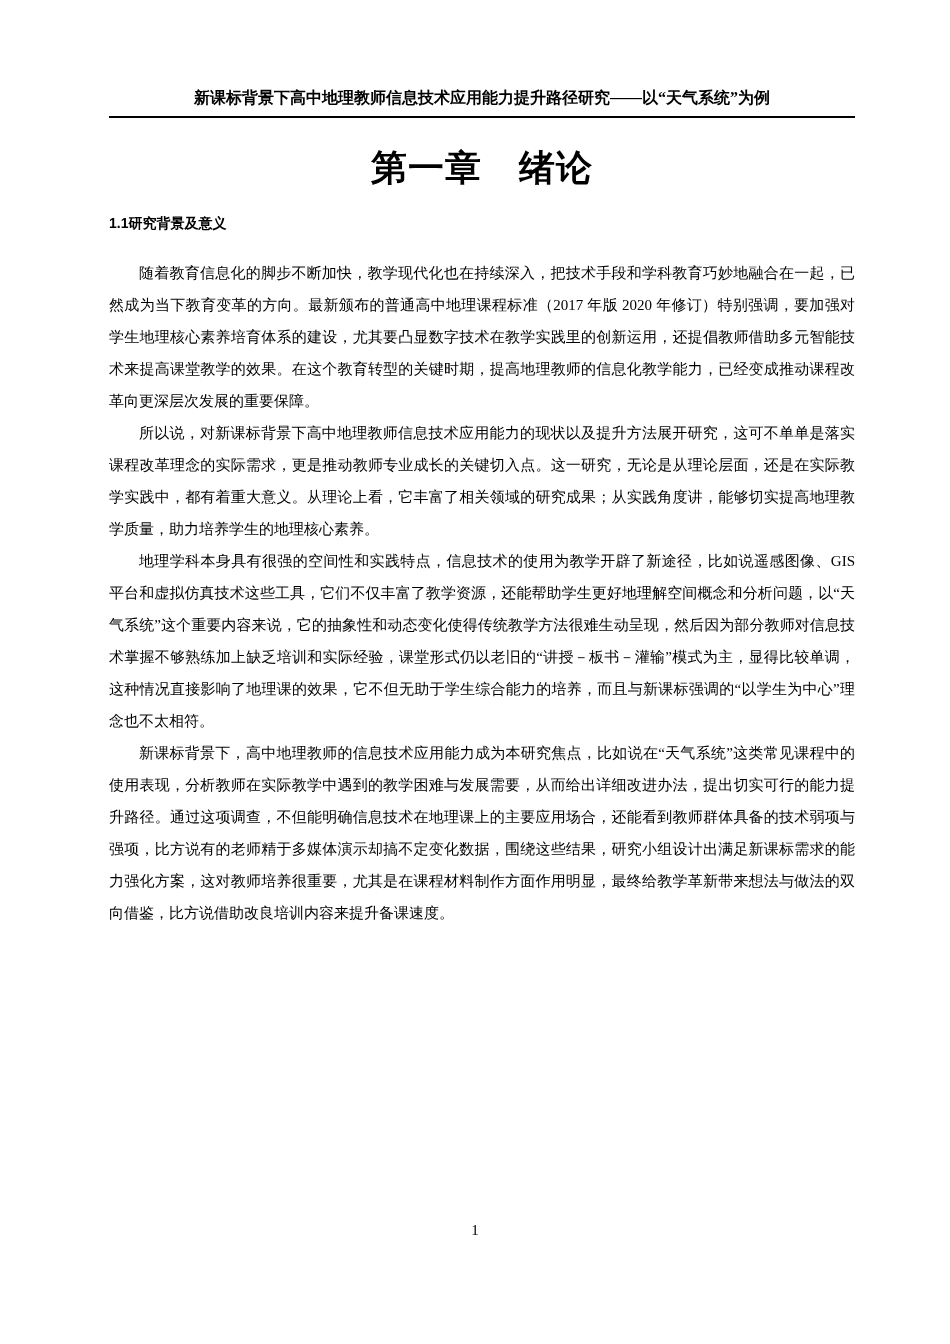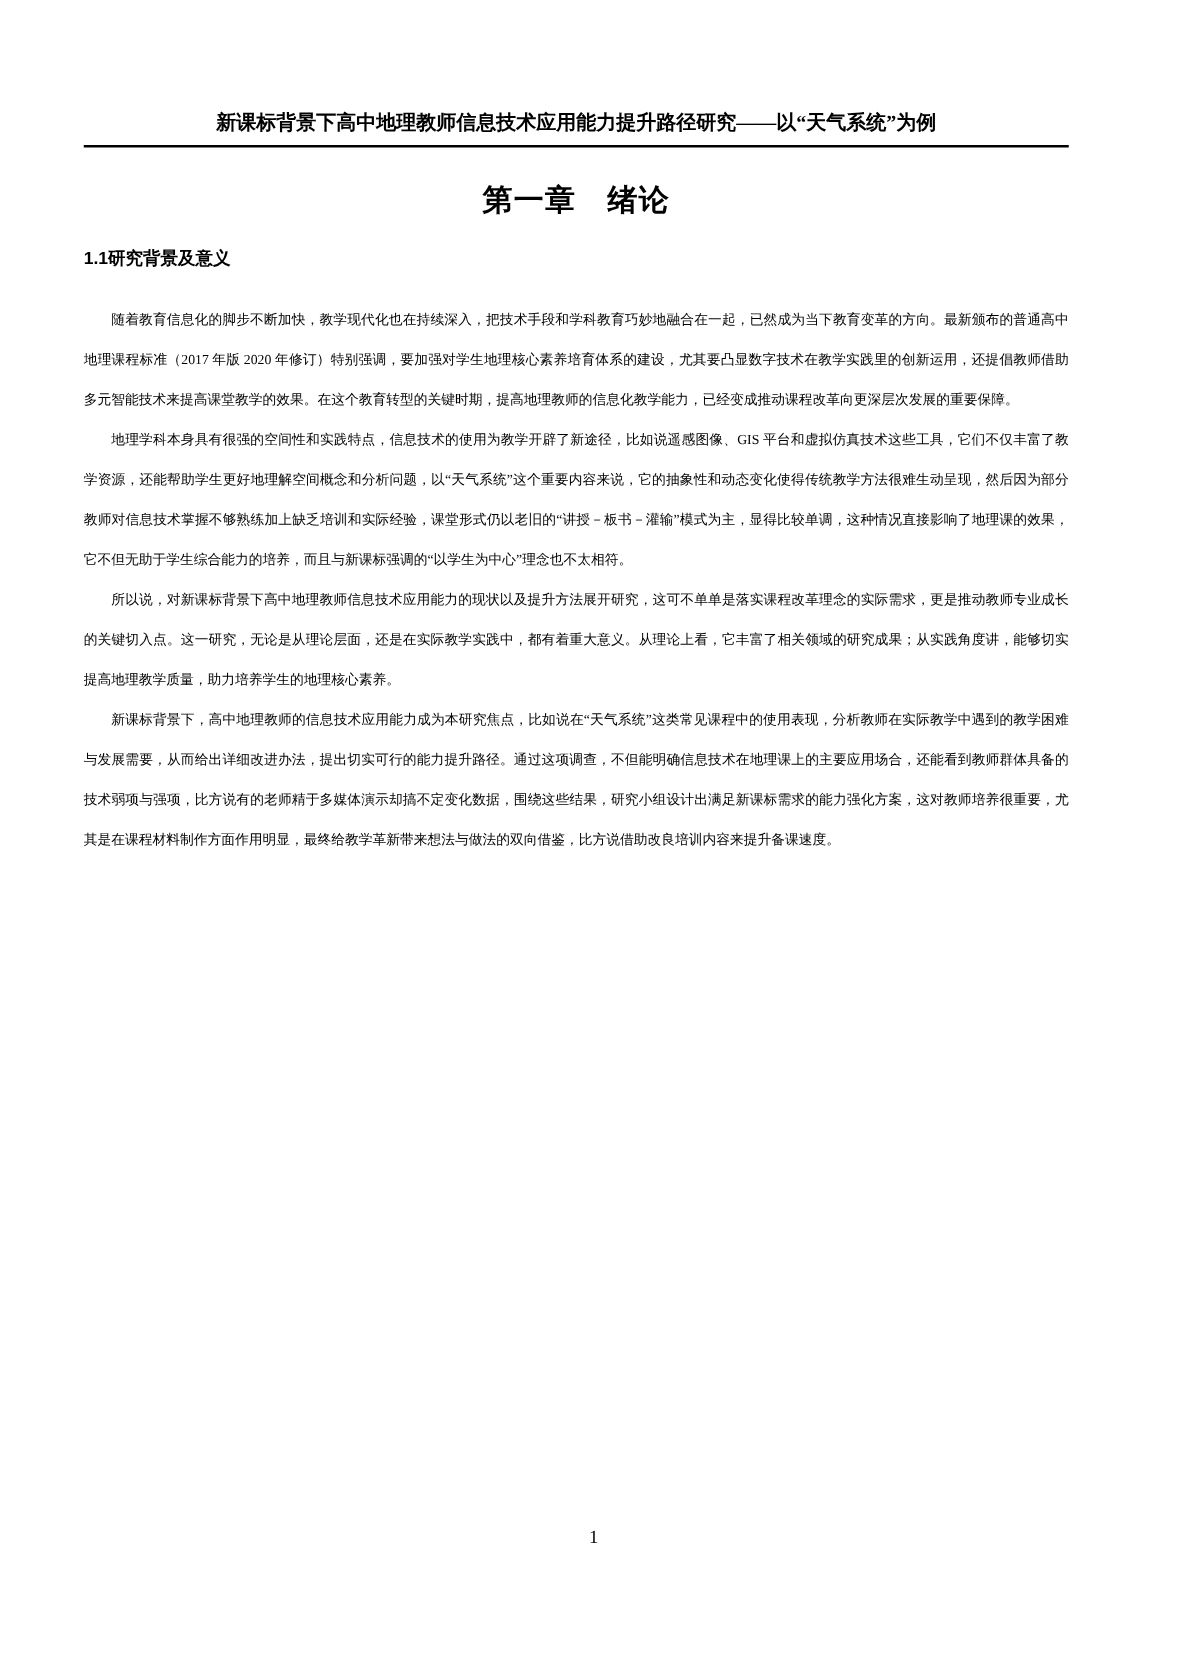--- a/index.html
+++ b/index.html
@@ -6,49 +6,49 @@
   html, body { background: #ffffff; }
   body {
     width: 950px;
     height: 1344px;
     position: relative;
     overflow: hidden;
     color: #000;
     font-family: "Liberation Serif", "DejaVu Serif", serif;
   }
   .page {
-    padding: 88px 95px 0 67px;
+    padding: 88px 95px 0 109px;
   }
   .header {
     text-align: center;
     font-weight: bold;
     font-size: 16px;
     padding-bottom: 7px;
     border-bottom: 2px solid #000;
     white-space: nowrap;
   }
   .chapter-title {
     font-family: "Liberation Sans", "DejaVu Sans", sans-serif;
-    font-size: 24px;
+    font-size: 36px;
     font-weight: bold;
     text-align: center;
     margin: 26px 0 22px 0;
     letter-spacing: 1px;
   }
   .section-heading {
     font-family: "Liberation Sans", "DejaVu Sans", sans-serif;
     font-size: 14px;
     font-weight: bold;
     margin: 26px 0 24px 0;
   }
   .section-heading.first {
     margin-top: 14px;
   }
   .body-text p {
-    font-size: 11px;
+    font-size: 15px;
     line-height: 32px;
     text-align: justify;
     text-indent: 2em;
   }
   .page-number {
     position: absolute;
     top: 1222px;
     left: 0;
     width: 100%;
     text-align: center;
@@ -63,22 +63,22 @@
   <div class="header">
     <span>新课标背景下高中地理教师信息技术应用能力提升路径研究——以“天气系统”为例</span>
   </div>
 
   <h1 class="chapter-title">第一章　绪论</h1>
 
   <h2 class="section-heading first">1.1研究背景及意义</h2>
 
   <div class="body-text">
     <p>随着教育信息化的脚步不断加快，教学现代化也在持续深入，把技术手段和学科教育巧妙地融合在一起，已然成为当下教育变革的方向。最新颁布的普通高中地理课程标准（2017 年版 2020 年修订）特别强调，要加强对学生地理核心素养培育体系的建设，尤其要凸显数字技术在教学实践里的创新运用，还提倡教师借助多元智能技术来提高课堂教学的效果。在这个教育转型的关键时期，提高地理教师的信息化教学能力，已经变成推动课程改革向更深层次发展的重要保障。</p>
+    <p>所以说，对新课标背景下高中地理教师信息技术应用能力的现状以及提升方法展开研究，这可不单单是落实课程改革理念的实际需求，更是推动教师专业成长的关键切入点。这一研究，无论是从理论层面，还是在实际教学实践中，都有着重大意义。从理论上看，它丰富了相关领域的研究成果；从实践角度讲，能够切实提高地理教学质量，助力培养学生的地理核心素养。</p>
     <p>地理学科本身具有很强的空间性和实践特点，信息技术的使用为教学开辟了新途径，比如说遥感图像、GIS 平台和虚拟仿真技术这些工具，它们不仅丰富了教学资源，还能帮助学生更好地理解空间概念和分析问题，以“天气系统”这个重要内容来说，它的抽象性和动态变化使得传统教学方法很难生动呈现，然后因为部分教师对信息技术掌握不够熟练加上缺乏培训和实际经验，课堂形式仍以老旧的“讲授－板书－灌输”模式为主，显得比较单调，这种情况直接影响了地理课的效果，它不但无助于学生综合能力的培养，而且与新课标强调的“以学生为中心”理念也不太相符。</p>
-    <p>所以说，对新课标背景下高中地理教师信息技术应用能力的现状以及提升方法展开研究，这可不单单是落实课程改革理念的实际需求，更是推动教师专业成长的关键切入点。这一研究，无论是从理论层面，还是在实际教学实践中，都有着重大意义。从理论上看，它丰富了相关领域的研究成果；从实践角度讲，能够切实提高地理教学质量，助力培养学生的地理核心素养。</p>
   </div>
 
 
   <div class="body-text">
     <p>新课标背景下，高中地理教师的信息技术应用能力成为本研究焦点，比如说在“天气系统”这类常见课程中的使用表现，分析教师在实际教学中遇到的教学困难与发展需要，从而给出详细改进办法，提出切实可行的能力提升路径。通过这项调查，不但能明确信息技术在地理课上的主要应用场合，还能看到教师群体具备的技术弱项与强项，比方说有的老师精于多媒体演示却搞不定变化数据，围绕这些结果，研究小组设计出满足新课标需求的能力强化方案，这对教师培养很重要，尤其是在课程材料制作方面作用明显，最终给教学革新带来想法与做法的双向借鉴，比方说借助改良培训内容来提升备课速度。</p>
   </div>
 
 </div>
 
 <div class="page-number">1</div>

